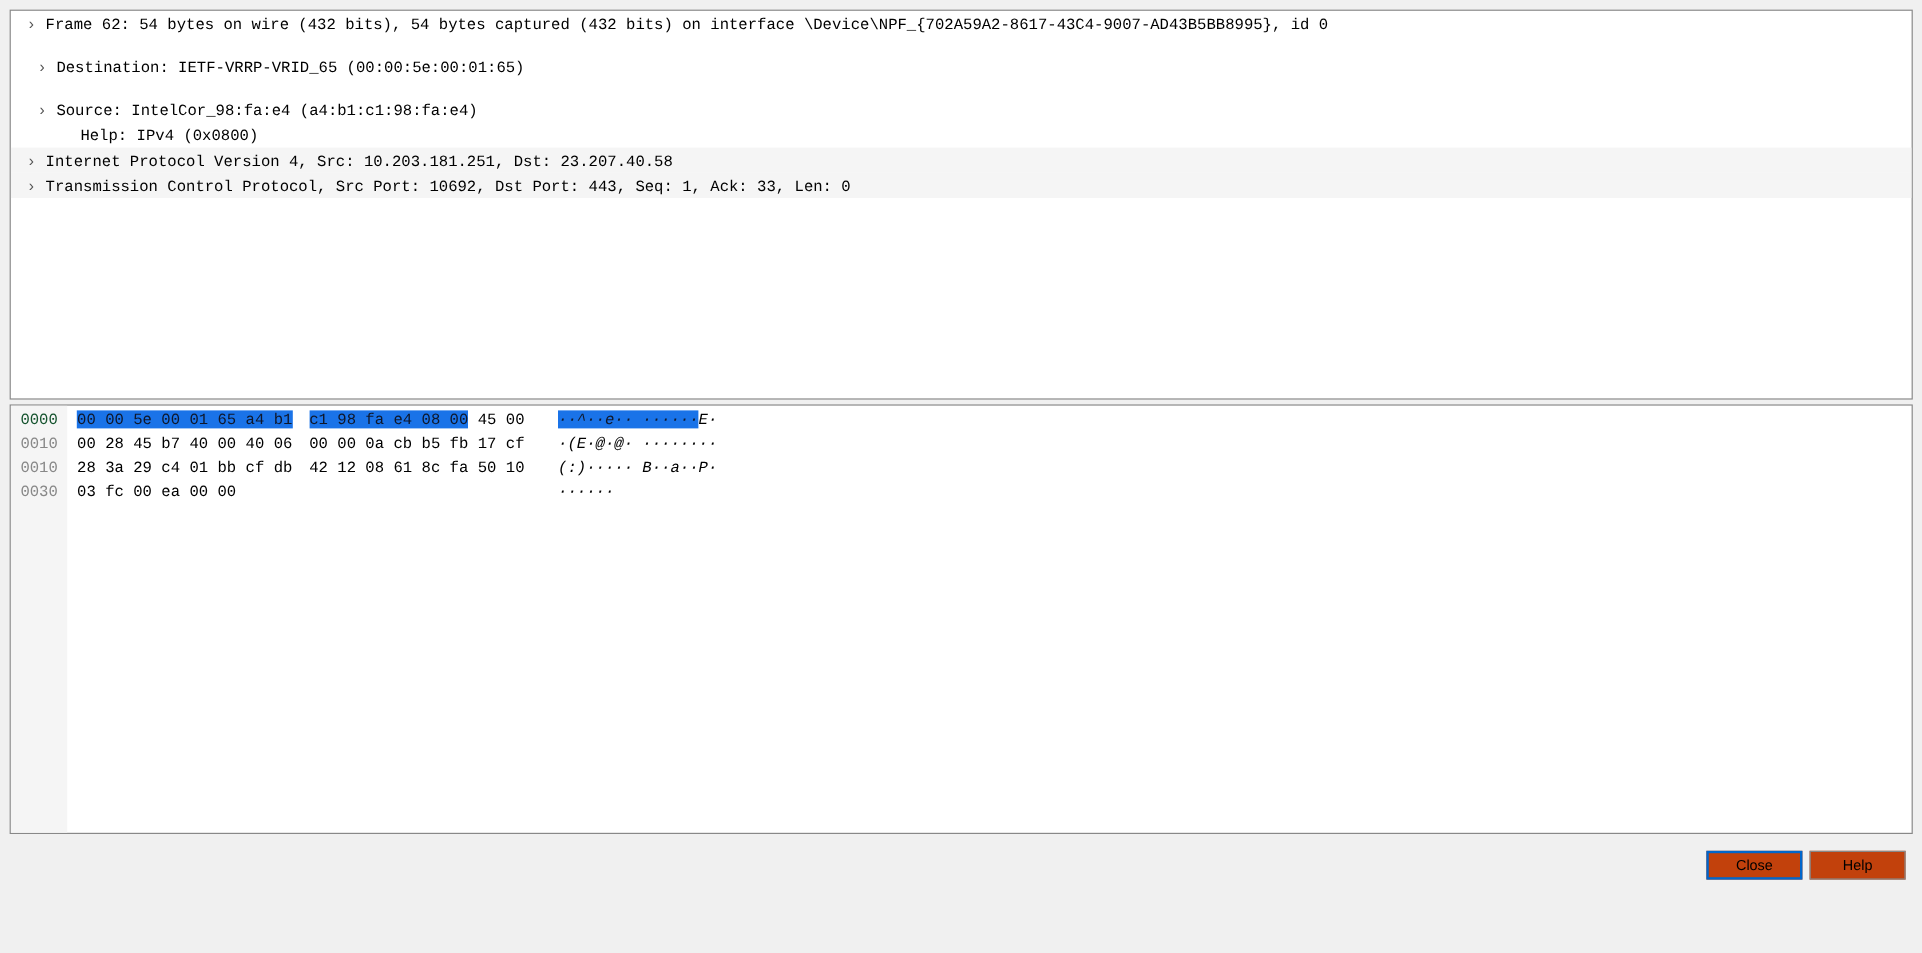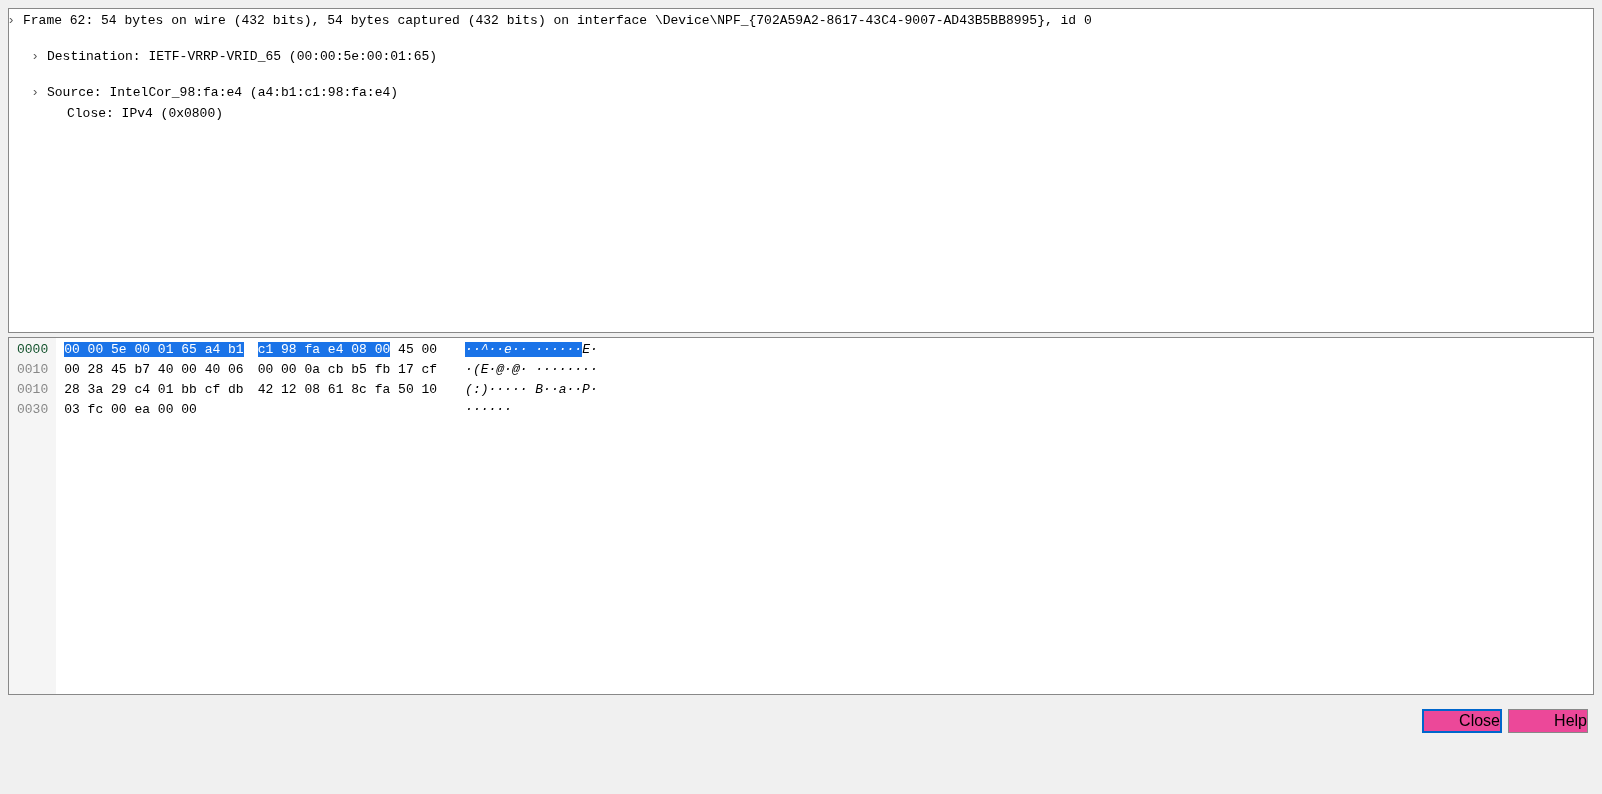--- a/index.html
+++ b/index.html
@@ -20,21 +20,21 @@
     overflow: auto;
     margin-bottom: 4px;
   }
   .tree-row {
     height: 21px;
     line-height: 21px;
     white-space: pre;
     cursor: default;
     padding-left: 4px;
   }
-  .tree-row.lvl1 { padding-left: 0; }
+  .tree-row.lvl1 { padding-left: 15px; }
   .tree-row.lvl2 { padding-left: 24px; margin-top: 15px; }
   .tree-row.lvl3 { padding-left: 44px; }
   .tree-row.gray { background: #f5f5f5; }
   .tree-row.selected { background: #b3d6f2; }
   .expander {
     display: inline-block;
     width: 14px;
     color: #555;
     font-family: Arial, sans-serif;
   }
@@ -64,51 +64,53 @@
     flex-shrink: 0;
   }
   .ascii-col {
     padding: 2px 0 2px 28px;
     white-space: pre;
     line-height: 20px;
     flex-shrink: 0;
     font-style: italic;
   }
   .hex-byte { display: inline; }
-  .hl { background: #1a73e8; color: #ffffff; }
+  .hl { background: #1a73e8; color: #0f172a; }
   .hex-gap { display: inline-block; width: 14px; }
   .footer {
     display: flex;
     justify-content: flex-end;
     align-items: center;
     gap: 6px;
     padding: 14px 6px 4px 6px;
   }
   .btn {
     font-family: Arial, sans-serif;
-    font-size: 16px;
+    font-size: 12px;
     width: 80px;
     height: 24px;
-    background: #ec4899;
+    background: #c2410c;
     border: 1px solid #888;
     cursor: pointer;
-    text-align: right;
+    text-align: center;
     line-height: 22px;
   }
   .btn.primary { border: 2px solid #0066cc; line-height: 20px; }
 </style>
 </head>
 <body>
 
 <div class="details-pane">
   <div id="tree-container">
       <div class="tree-row lvl1"><span class="expander">›</span><span>Frame 62: 54 bytes on wire (432 bits), 54 bytes captured (432 bits) on interface \Device\NPF_{702A59A2-8617-43C4-9007-AD43B5BB8995}, id 0</span></div>
       <div class="tree-row lvl2"><span class="expander">›</span><span>Destination: IETF-VRRP-VRID_65 (00:00:5e:00:01:65)</span></div>
       <div class="tree-row lvl2"><span class="expander">›</span><span>Source: IntelCor_98:fa:e4 (a4:b1:c1:98:fa:e4)</span></div>
-      <div class="tree-row lvl3"><span class="expander blank">·</span><span>Close: IPv4 (0x0800)</span></div>
+      <div class="tree-row lvl3"><span class="expander blank">·</span><span>Help: IPv4 (0x0800)</span></div>
+      <div class="tree-row lvl1 gray"><span class="expander">›</span><span>Internet Protocol Version 4, Src: 10.203.181.251, Dst: 23.207.40.58</span></div>
+      <div class="tree-row lvl1 gray"><span class="expander">›</span><span>Transmission Control Protocol, Src Port: 10692, Dst Port: 443, Seq: 1, Ack: 33, Len: 0</span></div>
     </div>
 </div>
 
 <div class="bytes-pane">
   <div class="offset-col" id="offset-col"><div class="off-active">0000</div><div>0010</div><div>0010</div><div>0030</div></div>
   <div class="hex-col" id="hex-col"><div><span class="hex-byte hl">00 00 5e 00 01 65 a4 b1</span><span class="hex-gap">  </span><span class="hex-byte hl">c1 98 fa e4 08 00</span><span class="hex-byte"> 45 00</span></div><div><span class="hex-byte">00 28 45 b7 40 00 40 06</span><span class="hex-gap">  </span><span class="hex-byte">00 00 0a cb b5 fb 17 cf</span></div><div><span class="hex-byte">28 3a 29 c4 01 bb cf db</span><span class="hex-gap">  </span><span class="hex-byte">42 12 08 61 8c fa 50 10</span></div><div><span class="hex-byte">03 fc 00 ea 00 00</span></div></div>
   <div class="ascii-col" id="ascii-col"><div><span class="hl">··^··e·· ······</span><span>E·</span></div><div>·(E·@·@· ········</div><div>(:)····· B··a··P·</div><div>······</div></div>
 </div>
 
 <div class="footer">

